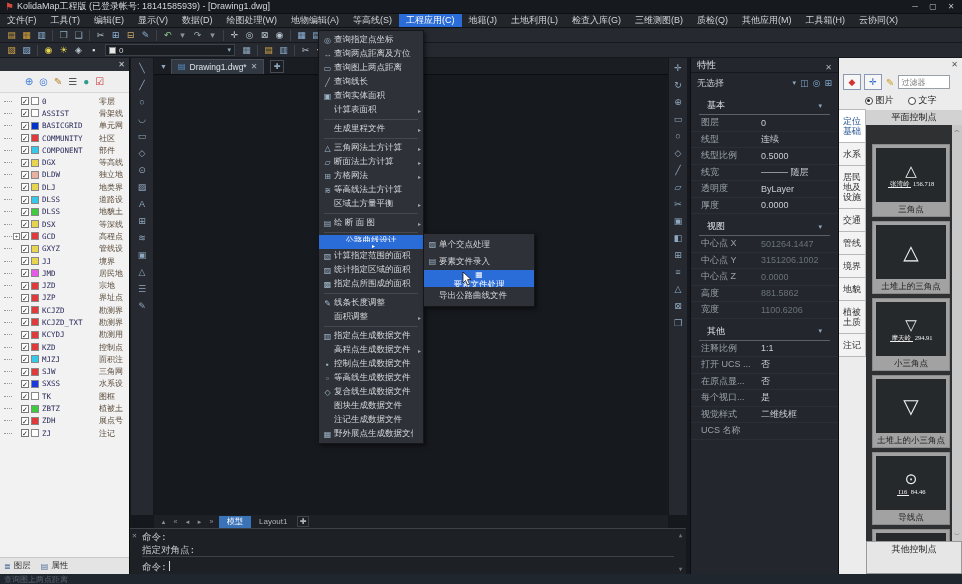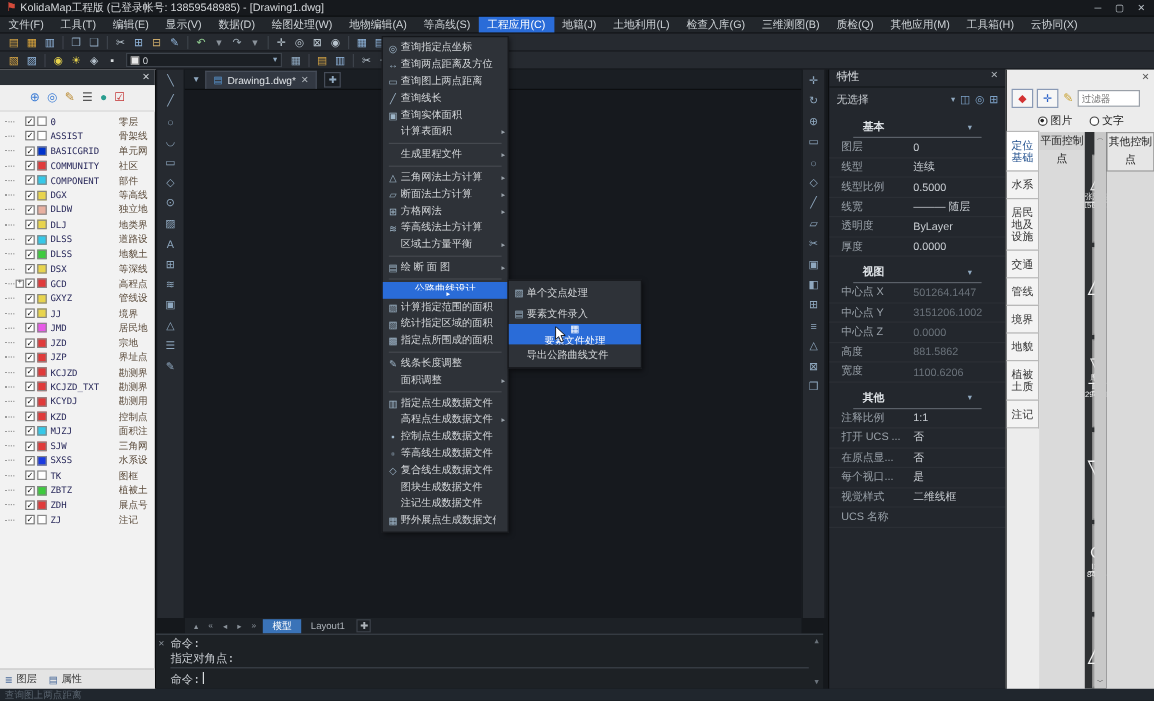--- a/index.html
+++ b/index.html
@@ -95,30 +95,30 @@
   .cmd-hist { position:absolute; left:12px; top:1px; right:12px; height:27px; border-bottom:1px solid #3c424a;
     line-height:13px; overflow:hidden;}
   .cmd-input { position:absolute; left:12px; top:31px; right:12px; line-height:13px;}
   .caret { display:inline-block; width:1px; height:10px; background:#d8dcde; vertical-align:-1px; margin-left:2px;}
   .cmd-scroll { position:absolute; right:1px; top:2px; width:9px; bottom:2px; display:flex;
     flex-direction:column; justify-content:space-between; align-items:center; color:#6a727a; font-size:6px;}
 
   
   .props { position:absolute; left:690px; top:58px; width:148px; height:516px; background:#23272d;
     border-left:1px solid #0c0e10; color:#c3c8cd; font-size:9px;}
-  .pp-head { height:15px; display:flex; align-items:flex-start; padding:0 6px; color:#dfe3e7;
+  .pp-head { height:15px; display:flex; align-items:flex-end; padding:0 6px; color:#dfe3e7;
     border-bottom:1px solid #15181c; font-size:9.5px;}
   .pp-close { margin-left:auto; color:#aeb4ba; font-size:8px;}
   .pp-sel { height:20px; display:flex; align-items:center; padding:0 6px; gap:4px;}
   .pp-sel .sel-label { flex:1;}
   .pp-sel .sel-dd { color:#8fa8bf; font-size:7px;}
   .pp-sel .sicon { font-size:9px; color:#7ea3c9;}
   .pp-section { margin-top:4px;}
   .pp-sec-head { display:flex; align-items:center; padding:2px 8px; color:#dfe3e7;
-    border-bottom:1px solid #5a6068; margin:0 20px; font-size:9px;font-weight:bold;}
+    border-bottom:1px solid #5a6068; margin:0 8px; font-size:9px;}
   .pp-sec-head .arr { margin-left:auto; font-size:7px; color:#8fa8bf;}
   .pp-row { display:flex; align-items:center; height:16.5px; padding:0 10px;
     border-bottom:1px solid rgba(255,255,255,0.04);}
   .pp-label { width:60px; color:#9aa2aa; white-space:nowrap; overflow:hidden; flex:0 0 auto;}
   .pp-value { flex:1; color:#c9ced3; white-space:nowrap; overflow:hidden; display:flex; align-items:center; gap:3px;}
   .pp-sw { width:7px; height:7px; background:#e4e4e4; display:none; flex:0 0 auto;}
   .pp-row.has-sw .pp-sw { display:inline-block;}
 
   
   .sym-panel { position:absolute; left:838px; top:58px; width:124px; height:516px; background:#ececec;
@@ -134,21 +134,21 @@
   .sp-radios { height:15px; display:flex; align-items:center; justify-content:center; gap:14px; font-size:9px;}
   .radio { display:flex; align-items:center; gap:3px;}
   .rdot { width:8px; height:8px; border:1px solid #444; border-radius:50%; position:relative; background:#fff;}
   .radio.sel .rdot::after { content:""; position:absolute; left:1.5px; top:1.5px; width:3px; height:3px;
     border-radius:50%; background:#222;}
   .sp-body { position:absolute; left:0; top:52px; right:0; bottom:0; display:flex;}
   .sp-tabs { width:27px; display:flex; flex-direction:column; background:#ececec;}
   .sp-tab { border:1px solid #b8b8b8; border-left:none; margin-top:-1px; padding:6px 2px; text-align:center;
     font-size:9px; line-height:10px; color:#333; background:#f3f3f3; word-break:break-all;}
   .sp-tab.active { background:#fff; color:#1a4a8a;}
-  .sp-content { flex:1; display:flex; background:#dadada; overflow:hidden;}
+  .sp-content { flex:1; display:flex; flex-direction:column; background:#dadada; overflow:hidden;font-family:Liberation Serif, serif;}
   .sp-title { height:15px; text-align:center; font-size:9px; color:#222; line-height:15px; background:#d2d2d2;}
   .sym-scroll { flex:1; position:relative; background:#2e3032; overflow:hidden; padding:19px 12px 0 6px;}
   .sym-cell { background:#a2a2a2; border:1px solid #8a8a8a; padding:3px 3px 0 3px; margin-bottom:4px;}
   .sym-box { background:#26292b; height:54px; position:relative; display:flex; flex-direction:column;
     align-items:center; justify-content:center; color:#f0f0f0;}
   .sym-glyph { font-size:20px; line-height:20px;}
   .g-tri-up::before { content:"△"; } .g-tri-up-ticks::before { content:"△"; }
   .g-tri-down::before { content:"▽"; } .g-tri-down-ticks::before { content:"▽"; }
   .g-circle-dot::before { content:"⊙"; }
   .frac { display:none; text-align:center; font-size:6.5px; line-height:7px; margin-top:1px;}
@@ -185,21 +185,21 @@
 
   .dim { color:#6a727a; }
 </style>
 </head>
 <body>
 
 <div class="app">
 
   <div class="titlebar">
     <span class="logo">⚑</span>
-    <span>KolidaMap工程版 (已登录帐号: 13859548985)  - [Drawing1.dwg]</span>
+    <span>KolidaMap工程版 (已登录帐号: 18141585939)  - [Drawing1.dwg]</span>
     <div class="win-btns">
       <span class="win-btn">─</span>
       <span class="win-btn">▢</span>
       <span class="win-btn">✕</span>
     </div>
   </div>
 
   <div class="menubar">
 
   <div class="mb-item">

